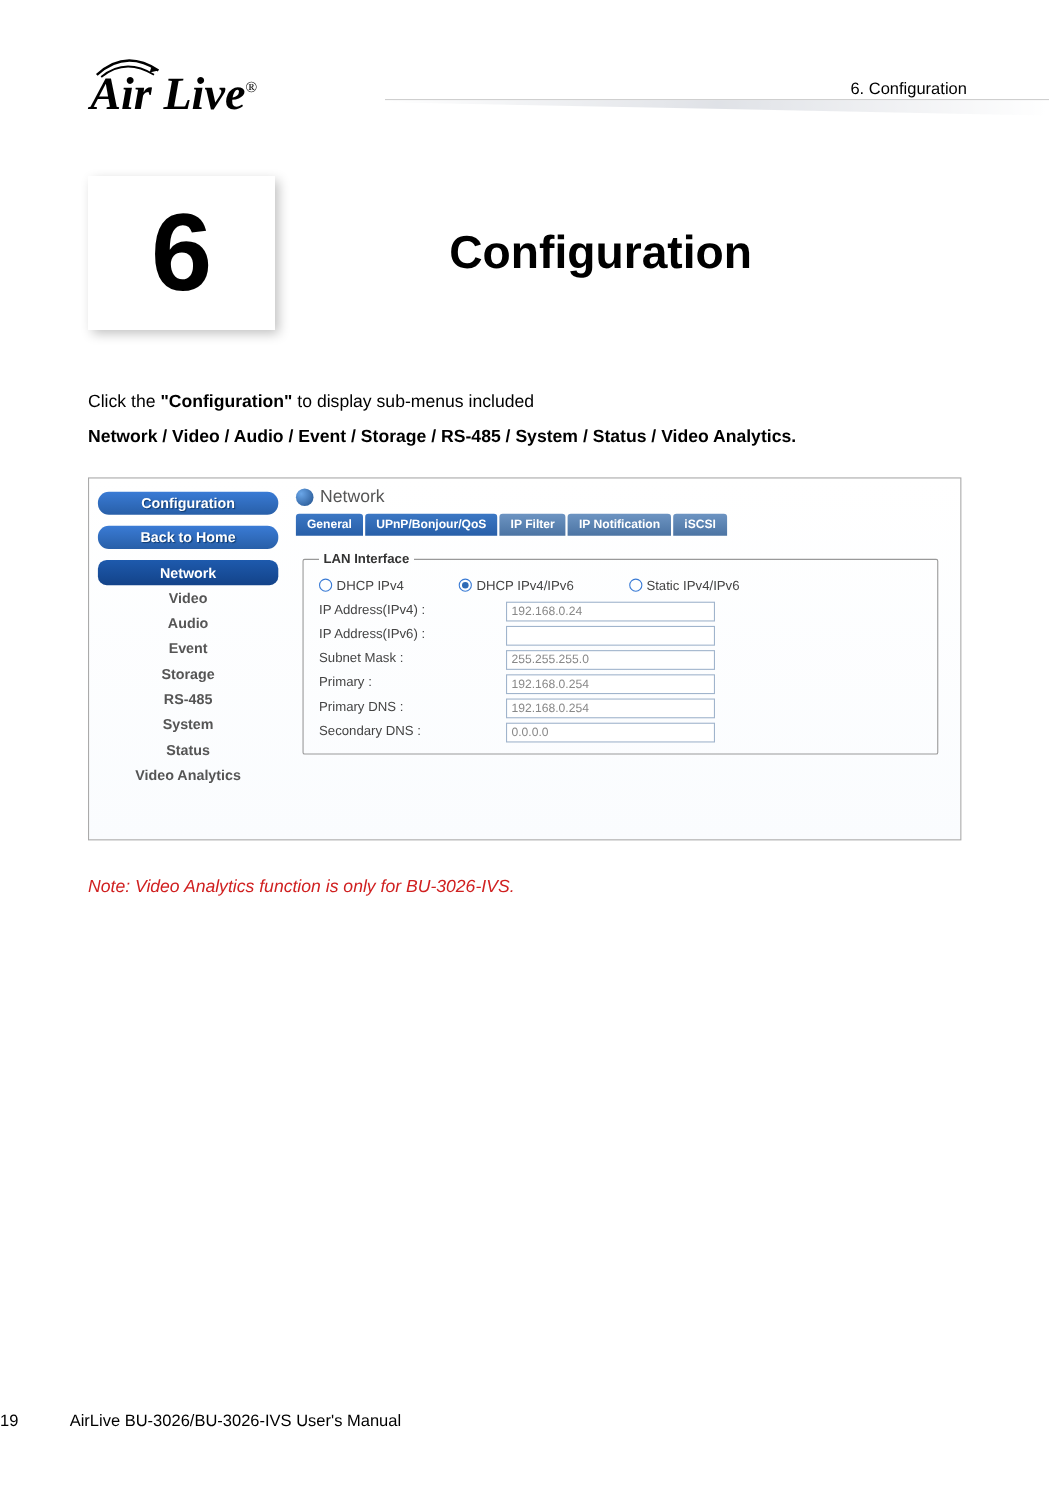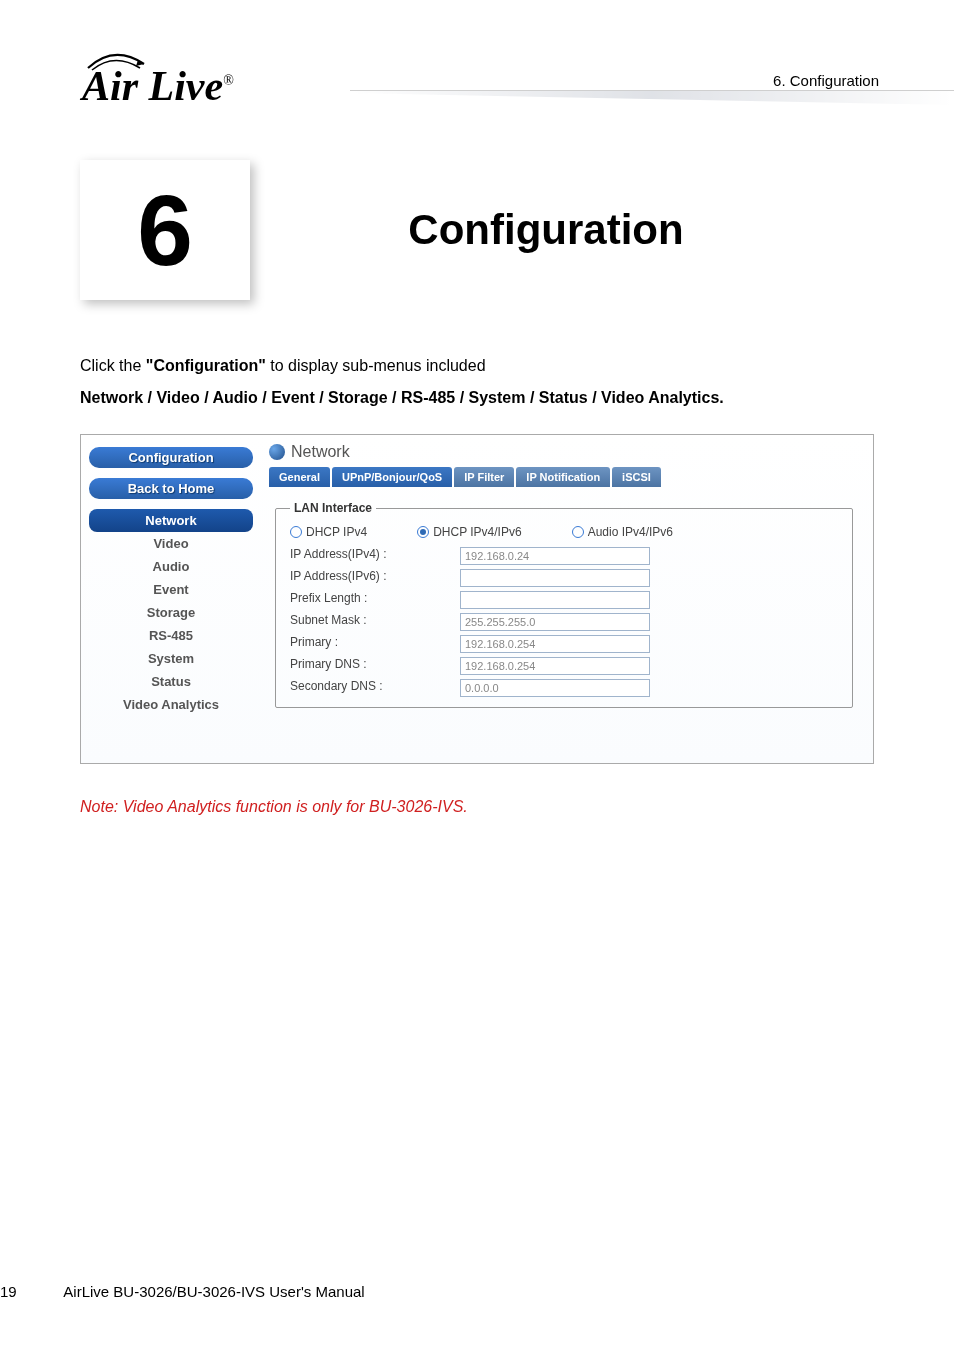--- a/index.html
+++ b/index.html
@@ -120,33 +120,29 @@
           <label>
               <span class="radio"></span>
               <span>DHCP IPv4</span>
             </label>
           <label>
               <span class="radio checked"></span>
               <span>DHCP IPv4/IPv6</span>
             </label>
           <label>
               <span class="radio"></span>
-              <span>Audio IPv4/IPv6</span>
+              <span>Static IPv4/IPv6</span>
             </label>
         </div>
         <div class="form-row">
             <span class="lbl">IP Address(IPv4) :</span>
             <span class="inp">192.168.0.24</span>
           </div>
         <div class="form-row">
             <span class="lbl">IP Address(IPv6) :</span>
-            <span class="inp"></span>
-          </div>
-        <div class="form-row">
-            <span class="lbl">Prefix Length :</span>
             <span class="inp"></span>
           </div>
         <div class="form-row">
             <span class="lbl">Subnet Mask :</span>
             <span class="inp">255.255.255.0</span>
           </div>
         <div class="form-row">
             <span class="lbl">Primary :</span>
             <span class="inp">192.168.0.254</span>
           </div>

